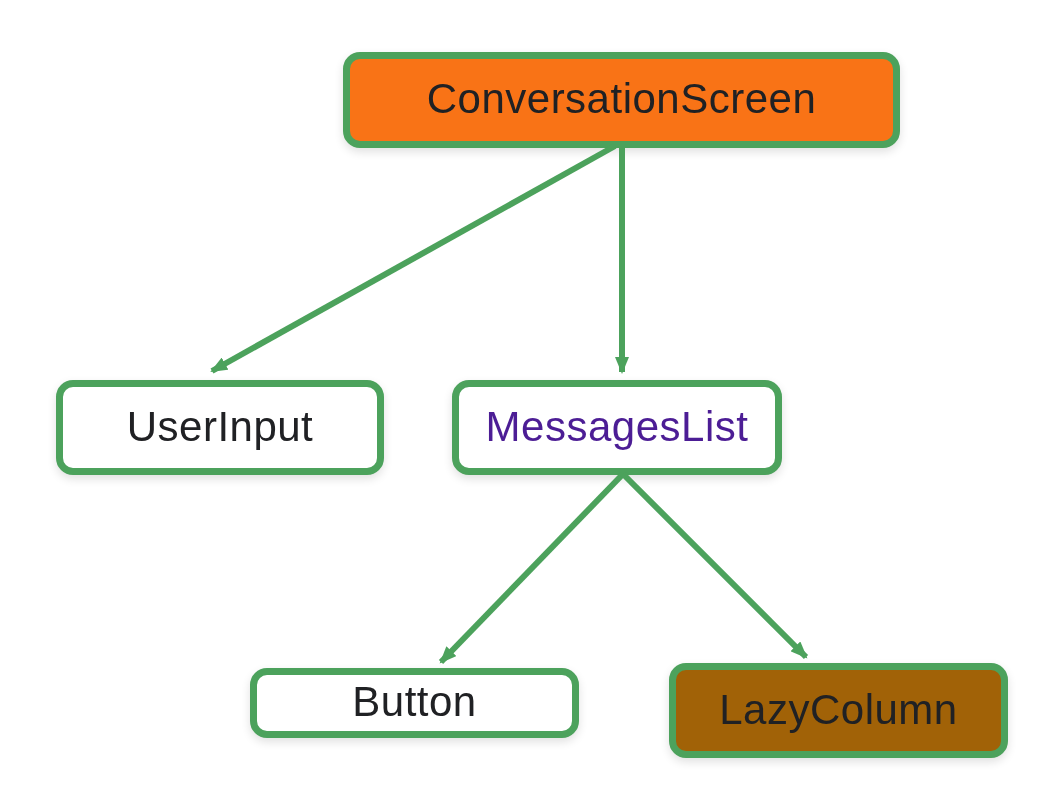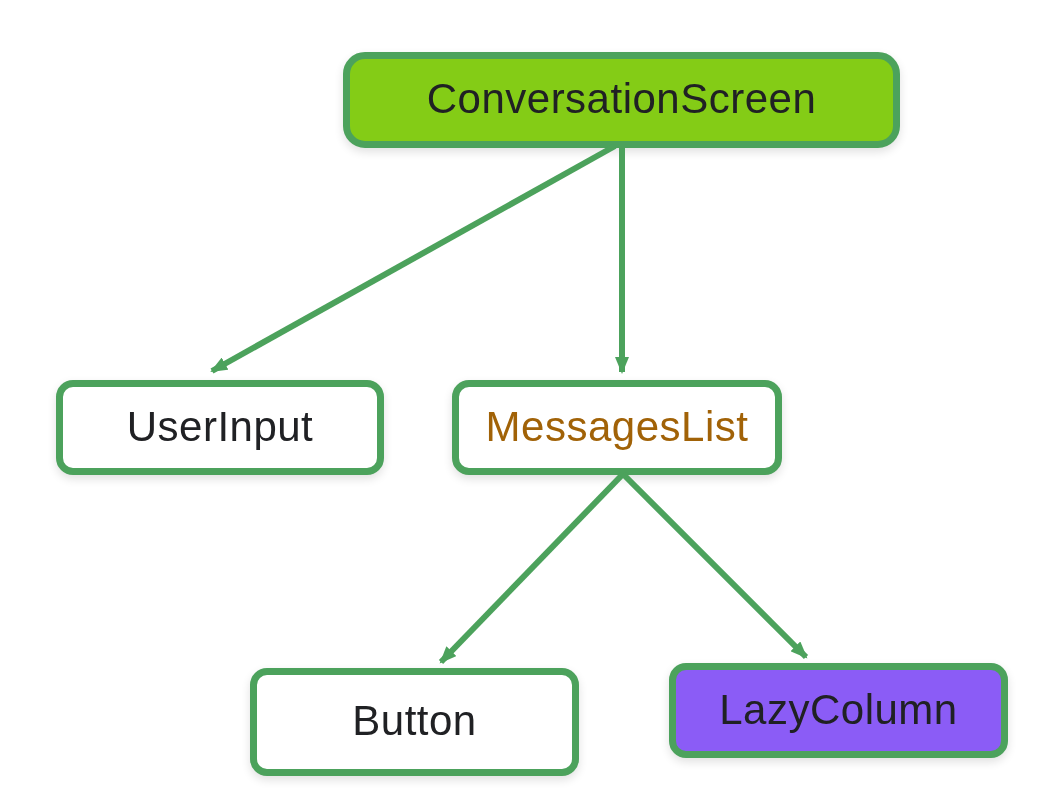--- a/index.html
+++ b/index.html
@@ -40,45 +40,45 @@
     color: #202124;
     font-size: 42px;
     letter-spacing: 0.5px;
     white-space: nowrap;
     line-height: 1;
     padding-bottom: 2px;
   }
   #node-conversation-screen { left: 343px; top: 52px;  width: 557px; height: 96px; }
   #node-user-input          { left: 56px;  top: 380px; width: 328px; height: 95px; text-align: center; }
   #node-messages-list       { left: 452px; top: 380px; width: 330px; height: 95px; }
-  #node-button              { left: 250px; top: 668px; width: 329px; height: 108px; }
+  #node-button              { left: 250px; top: 668px; width: 329px; height: 70px; }
   #node-lazy-column         { left: 669px; top: 663px; width: 339px; height: 95px; }
 </style>
 </head>
 <body>
 
 <div class="canvas" style="background: rgb(255, 255, 255);">
 
-  <div class="node" id="node-conversation-screen" style="border-color: rgb(76, 162, 92); background: #84cc16; border-radius: 22px;">
+  <div class="node" id="node-conversation-screen" style="border-color: rgb(76, 162, 92); background: #f97316;">
     <span class="label" style="color: rgb(32, 33, 36);">ConversationScreen</span>
   </div>
 
   <div class="node" id="node-user-input" style="border-color: rgb(76, 162, 92); background: rgb(255, 255, 255);">
     <span class="label" style="color: rgb(32, 33, 36);">UserInput</span>
   </div>
 
   <div class="node" id="node-messages-list" style="border-color: rgb(76, 162, 92); background: rgb(255, 255, 255);">
-    <span class="label" style="color: #a16207;">MessagesList</span>
+    <span class="label" style="color: #4c1d95;">MessagesList</span>
   </div>
 
   <div class="node" id="node-button" style="border-color: rgb(76, 162, 92); background: rgb(255, 255, 255);">
     <span class="label" style="color: rgb(32, 33, 36);">Button</span>
   </div>
 
-  <div class="node" id="node-lazy-column" style="border-color: rgb(76, 162, 92); background: #8b5cf6;">
+  <div class="node" id="node-lazy-column" style="border-color: rgb(76, 162, 92); background: #a16207;">
     <span class="label" style="color: rgb(32, 33, 36);">LazyColumn</span>
   </div>
 
   <svg class="edges-layer" viewBox="0 0 1040 802">
     <defs>
       <marker id="arrowhead" markerUnits="userSpaceOnUse" markerWidth="18" markerHeight="14" refX="15" refY="7" orient="auto">
         <path d="M0,0 L17,7 L0,14 Z" class="arrowhead-fill" fill="#4CA25C"></path>
       </marker>
     </defs>
     <g class="edge-stroke" fill="none" stroke-width="6" stroke-linecap="butt" stroke="#4CA25C">

